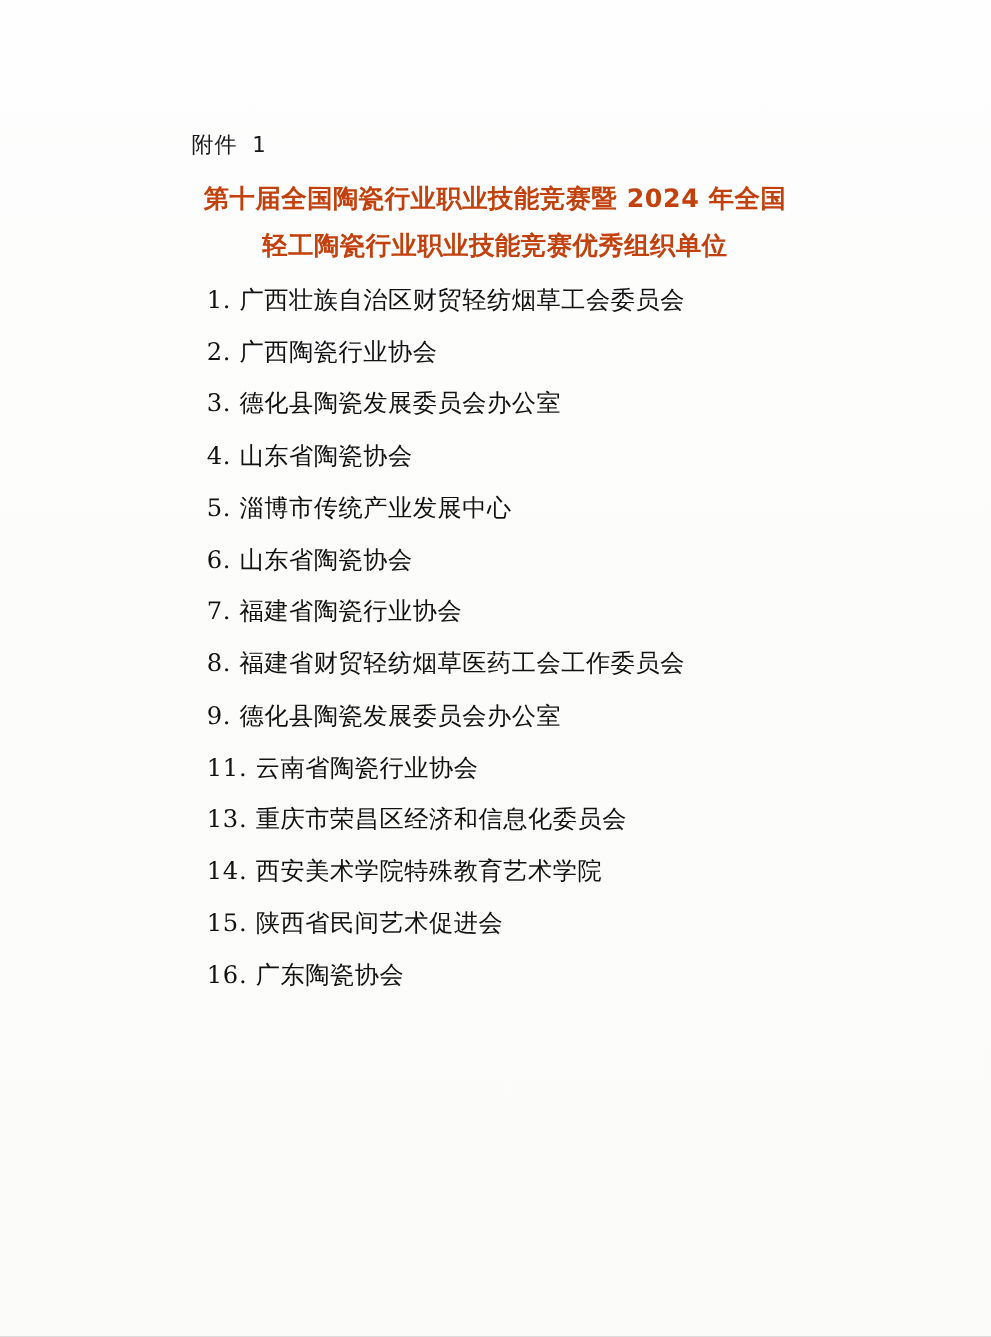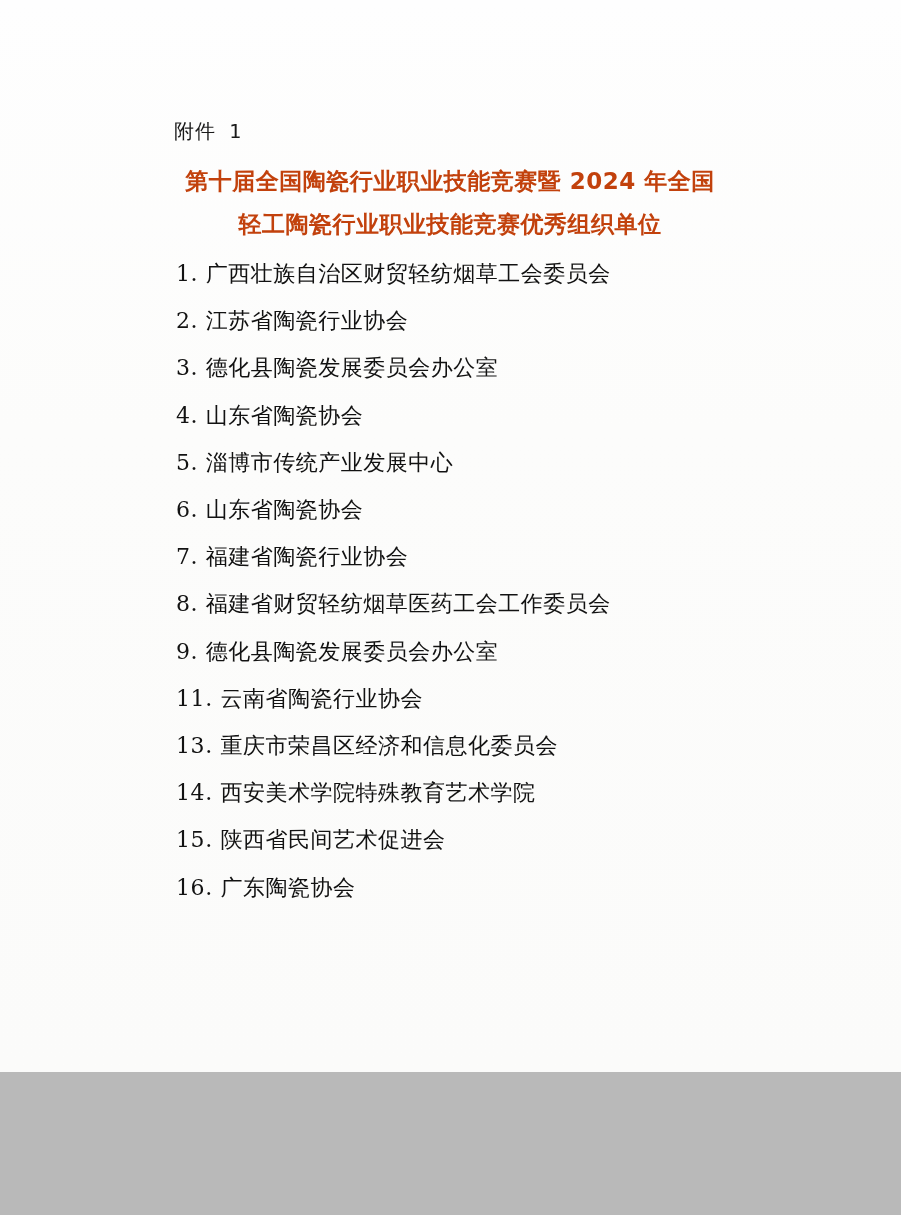--- a/index.html
+++ b/index.html
@@ -6,21 +6,21 @@
     margin: 0;
     padding: 0;
     background: #b9b9b9;
   }
   body {
     font-family: "DejaVu Sans", "Liberation Sans", sans-serif;
   }
   .page {
     position: relative;
     width: 901px;
-    height: 1072px;
+    height: 1215px;
     background: #fdfdfd;
     overflow: hidden;
     box-sizing: border-box;
   }
   
   .page::before {
     content: "";
     position: absolute;
     inset: 0;
     background: linear-gradient(180deg, #fefefe 0%, #fcfcfb 40%, #fbfbfa 100%);
@@ -54,21 +54,21 @@
     font-size: 23px;
     line-height: 43px;
     color: #c2410c;
     letter-spacing: 0.5px;
   }
   .doc-title .line2 {
     display: block;
   }
   .list {
     position: absolute;
-    left: 176px;
+    left: 188px;
     top: 250px;
     width: 660px;
     margin: 0;
     padding: 0;
     list-style: none;
   }
   .list li {
     font-family: "DejaVu Serif", "Liberation Serif", serif;
     font-size: 22px;
     line-height: 47.2px;
@@ -97,21 +97,21 @@
       <span class="line2">轻工陶瓷行业职业技能竞赛优秀组织单位</span>
     </div>
 
     <ol class="list">
       <li>
         <span class="num">1.</span>
         <span class="txt">广西壮族自治区财贸轻纺烟草工会委员会</span>
       </li>
       <li>
         <span class="num">2.</span>
-        <span class="txt">江苏省陶瓷行业协会</span>
+        <span class="txt">广西陶瓷行业协会</span>
       </li>
       <li>
         <span class="num">3.</span>
         <span class="txt">德化县陶瓷发展委员会办公室</span>
       </li>
       <li>
         <span class="num">4.</span>
         <span class="txt">山东省陶瓷协会</span>
       </li>
       <li>

